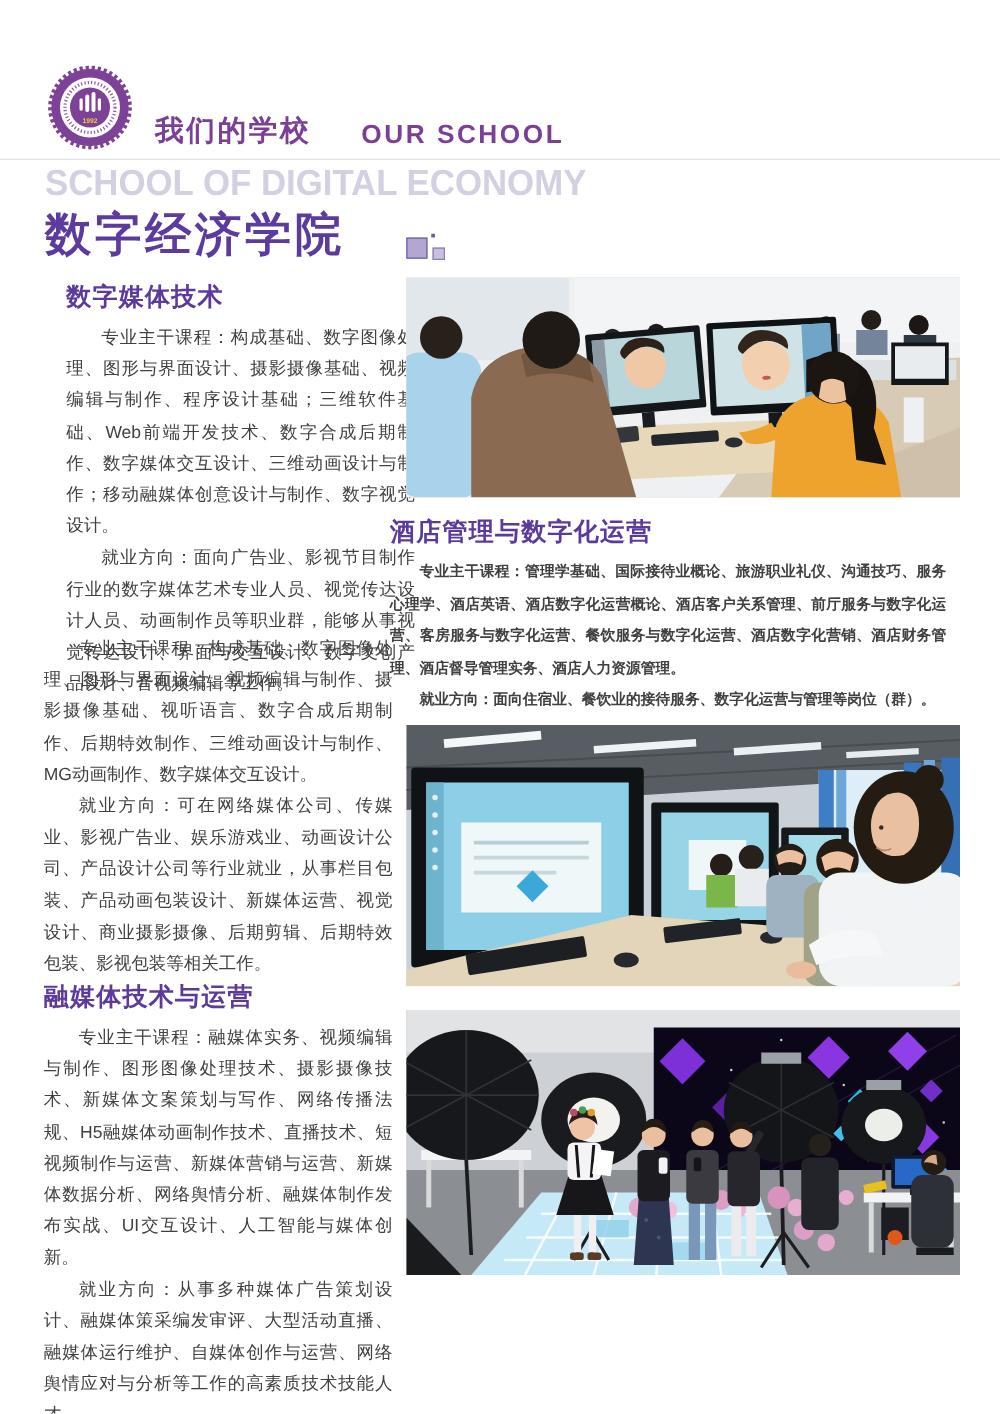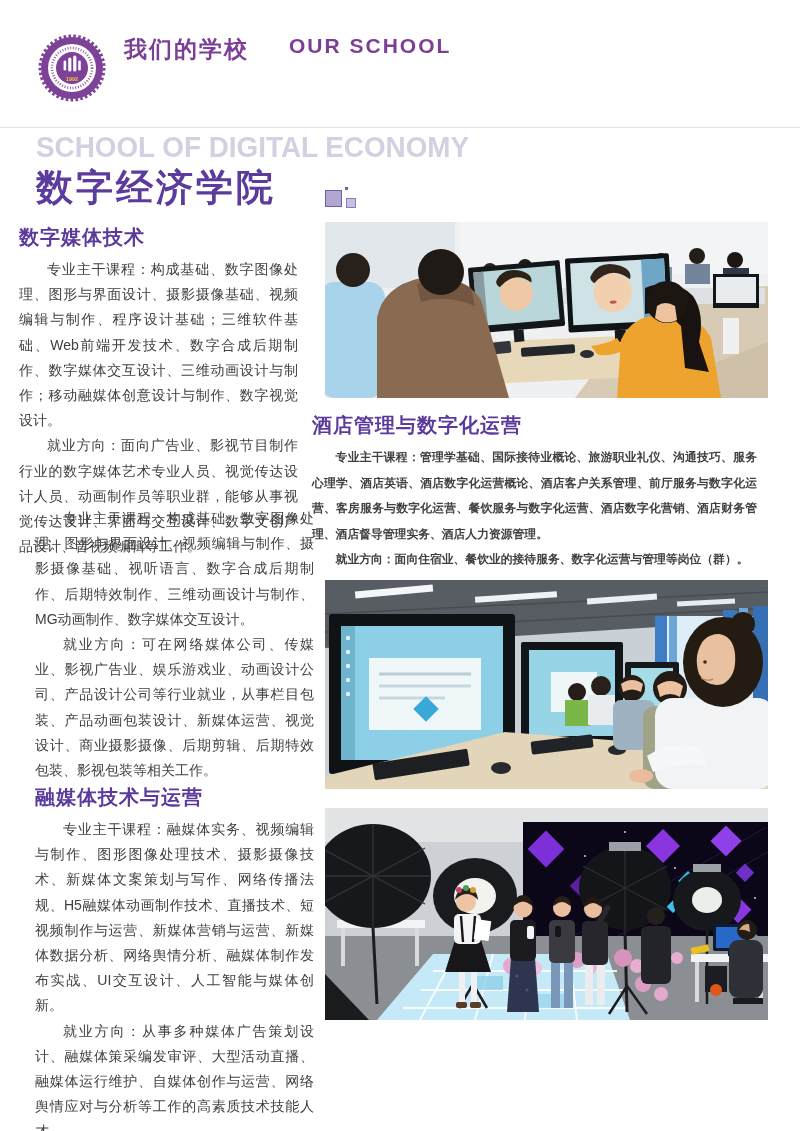--- a/index.html
+++ b/index.html
@@ -1,20 +1,20 @@
 <!DOCTYPE html>
 <html><head>
 <meta charset="utf-8">
 <style>
   html,body{margin:0;padding:0;background:#ffffff;}
   .page{position:relative;width:800px;height:1131px;background:#ffffff;overflow:hidden;
         font-family:"Liberation Sans","DejaVu Sans",sans-serif;}
 
   
-  .hdr{position:absolute;left:38px;top:34px;height:70px;display:flex;align-items:flex-start;}
+  .hdr{position:absolute;left:38px;top:50px;height:70px;display:flex;align-items:flex-end;}
   .logo{width:68px;height:68px;flex:0 0 68px;}
   .hdr-cn{margin-left:18px;font-size:23px;font-weight:600;color:#7c3f96;letter-spacing:2px;}
   .hdr-en{margin-left:40px;font-size:21px;font-weight:700;color:#7c3f96;letter-spacing:2px;}
   .hdr-rule{position:absolute;left:0;top:127px;width:800px;height:1px;background:#e4e4e8;}
 
   
   .title-en{position:absolute;left:36px;top:131px;font-size:29px;font-weight:800;color:#d3d0e2;
             letter-spacing:0px;transform:scaleX(.96);transform-origin:left;white-space:nowrap;}
   .title-cn{position:absolute;left:36px;top:163px;font-size:37px;font-weight:bold;color:#5c3b9e;
             letter-spacing:3px;white-space:nowrap;}
@@ -22,21 +22,21 @@
   .sq-big{position:absolute;left:0;top:4px;width:15px;height:15px;background:#b3a7d2;border:1px solid #6f5fa8;}
   .sq-dot{position:absolute;left:20px;top:1px;width:3px;height:3px;background:#6f5fa8;}
   .sq-small{position:absolute;left:21px;top:12px;width:8px;height:8px;background:#c9c0de;border:1px solid #8a7cc0;}
 
   
   .major{position:absolute;}
   .mh{margin:0 0 6px 0;font-size:20px;font-weight:bold;color:#5b3a9c;letter-spacing:1px;}
   .bp{margin:0;color:#404040;text-align:justify;text-indent:2em;}
   .leftcol .bp{font-size:14px;line-height:25.2px;}
   .rightcol .bp{font-size:11.8px;line-height:25.5px;font-weight:bold;}
-  .sec1{left:19px;top:224px;width:279px;}
+  .sec1{left:53px;top:224px;width:279px;}
   .sec2{left:35px;top:506px;width:279px;}
   .sec3{left:35px;top:784px;width:279px;}
   .sec4{left:312px;top:412px;width:445px;}
 
   
   .photo{position:absolute;margin:0;overflow:hidden;background:#dddddd;}
   .photo svg{display:block;width:100%;height:100%;}
   .photo1{left:325px;top:222px;width:443px;height:176px;}
   .photo2{left:325px;top:580px;width:443px;height:209px;}
   .photo3{left:325px;top:808px;width:443px;height:212px;}

